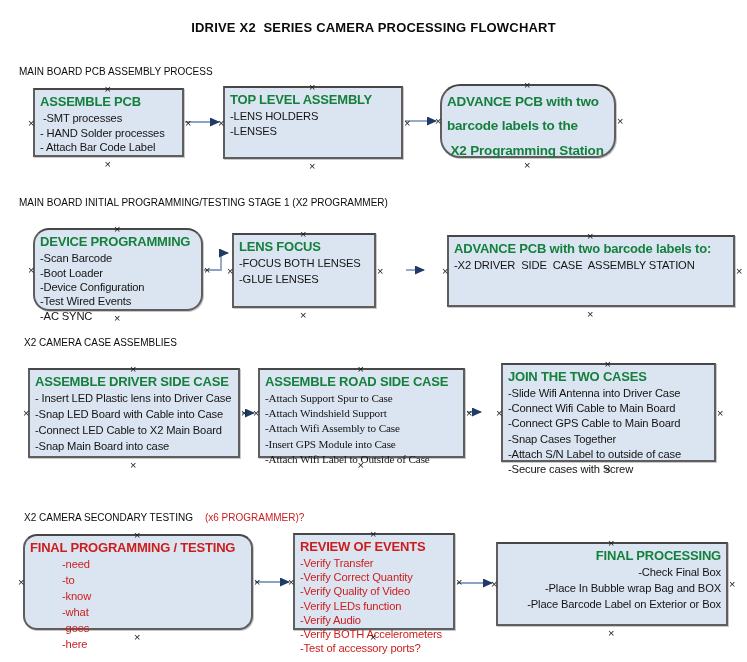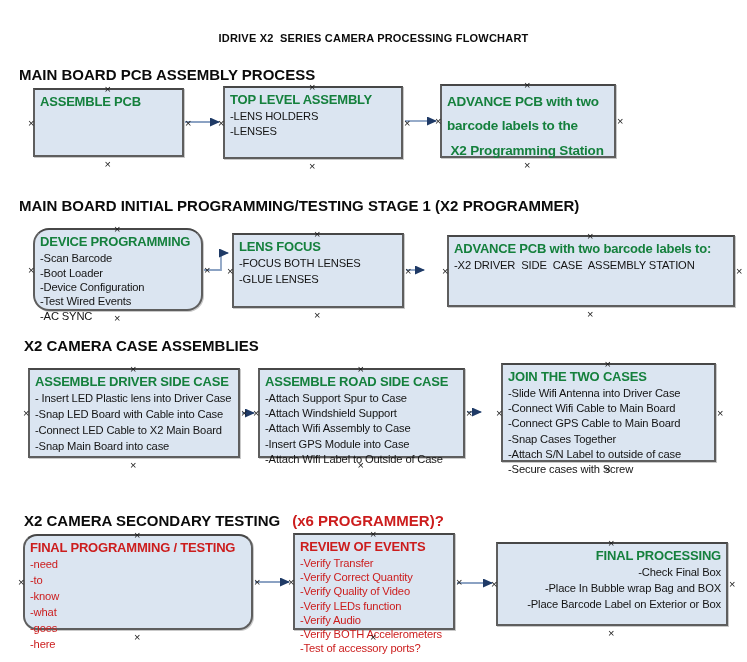--- a/index.html
+++ b/index.html
@@ -1,57 +1,57 @@
 <!DOCTYPE html>
 <html><head>
 <meta charset="utf-8">
 <style>
   html,body{margin:0;padding:0;background:#ffffff;}
   body{font-family:"Liberation Sans","DejaVu Sans",sans-serif;color:#111;}
   #stage{position:relative;width:747px;height:662px;background:#fff;overflow:hidden;}
 
-  .page-title{position:absolute;left:0;right:0;top:32px;text-align:center;
-    font-size:11px;font-weight:bold;white-space:pre;color:#0b0b0b;letter-spacing:.2px;}
-
-  .heading{position:absolute;font-size:15px;font-weight:bold;white-space:pre;color:#0b0b0b;}
+  .page-title{position:absolute;left:0;right:0;top:20px;text-align:center;
+    font-size:13px;font-weight:bold;white-space:pre;color:#0b0b0b;letter-spacing:.2px;}
+
+  .heading{position:absolute;font-size:10px;font-weight:normal;white-space:pre;color:#0b0b0b;}
   .h1{left:19px;top:66px;}
   .h2{left:19px;top:197px;}
   .h3{left:24px;top:337px;}
   .h4{left:24px;top:491px;margin-top:21px;}
   .redpart{color:#cc1d1d;margin-left:12px;}
 
   .box{position:absolute;background:#dbe5f1;border:2px solid #5e5e5e;border-top-color:#474747;
     box-sizing:border-box;padding:3px 5px;box-shadow:1px 1px 0 #c9c9c9;}
   .bt{font-size:13px;font-weight:bold;letter-spacing:-.2px;white-space:pre-wrap;
     line-height:1.25;margin:1px 0 1px 0;color:#15803d;}
   .bi{font-size:11.2px;letter-spacing:-.15px;white-space:pre;line-height:1.3;color:#141414;}
 
   .red .bt,.red .bi{color:#cc1d1d;}
 
   
   .b0-0{left:33px;top:88px;width:151px;height:69px;}
   .b0-1{left:223px;top:86px;width:180px;height:73px;}
-  .b0-2{left:440px;top:84px;width:176px;height:74px;}
+  .b0-2{left:440px;top:84px;width:176px;height:74px;border-radius:20px;}
   .b0-2 .bt{line-height:1.8;font-size:13.5px;}
   
   .b1-0{left:33px;top:228px;width:170px;height:83px;border-radius:16px;}
   .b1-0 .bi{line-height:1.28;}
-  .b1-1{left:232px;top:233px;width:172px;height:75px;}
+  .b1-1{left:232px;top:233px;width:144px;height:75px;}
   .b1-1 .bi{line-height:1.4;}
   .b1-2{left:428px;top:235px;width:288px;height:72px;margin-left:19px;}
   
   .b2-0{left:28px;top:368px;width:212px;height:90px;}
   .b2-0 .bi{line-height:1.42;}
   .b2-1{left:258px;top:368px;width:207px;height:90px;}
-  .b2-1 .bi{line-height:1.35;}
+  .b2-1 .bi{line-height:1.35;font-family:Liberation Serif, serif;}
   .b2-2{left:485px;top:363px;width:215px;height:99px;margin-left:16px;}
   .b2-2 .bi{line-height:1.35;}
   
   .b3-0{left:23px;top:534px;width:230px;height:96px;border-radius:14px;}
-  .b3-0 .bi{line-height:1.42;}
+  .b3-0 .bi{line-height:1.42;margin-left:32px;}
   .b3-1{left:293px;top:533px;width:162px;height:97px;overflow:visible;}
   .b3-1 .bi{line-height:1.26;}
   .b3-2{left:496px;top:542px;width:232px;height:84px;text-align:right;}
   .b3-2 .bi{line-height:1.4;}
 
   
   .cp{position:absolute;width:0;height:0;line-height:0;z-index:5;}
   .cp::before{content:"\00d7";font-size:11px;font-weight:400;color:#1a1a1a;
     position:absolute;left:-4px;top:-5px;line-height:10px;}
   .cp-t{top:-1px;left:50%;}
@@ -68,20 +68,23 @@
 
   <div class="page-title">IDRIVE X2  SERIES CAMERA PROCESSING FLOWCHART</div>
 
   <div class="heading h1">MAIN BOARD PCB ASSEMBLY PROCESS</div>
   <div class="heading h2">MAIN BOARD INITIAL PROGRAMMING/TESTING STAGE 1 (X2 PROGRAMMER)</div>
   <div class="heading h3">X2 CAMERA CASE ASSEMBLIES</div>
   <div class="heading h4"><span>X2 CAMERA SECONDARY TESTING</span><span class="redpart">(x6 PROGRAMMER)?</span></div>
 
   <div class="box b0-0">
     <div class="bt">ASSEMBLE PCB</div>
+    <div class="bi"> -SMT processes
+- HAND Solder processes
+- Attach Bar Code Label</div>
   <span class="cp cp-t"></span>
       <span class="cp cp-r"></span>
       <span class="cp cp-b"></span>
       <span class="cp cp-l"></span>
     </div>
   <div class="box b0-1">
     <div class="bt">TOP LEVEL ASSEMBLY</div>
     <div class="bi">-LENS HOLDERS
 -LENSES</div>
   <span class="cp cp-t"></span>

